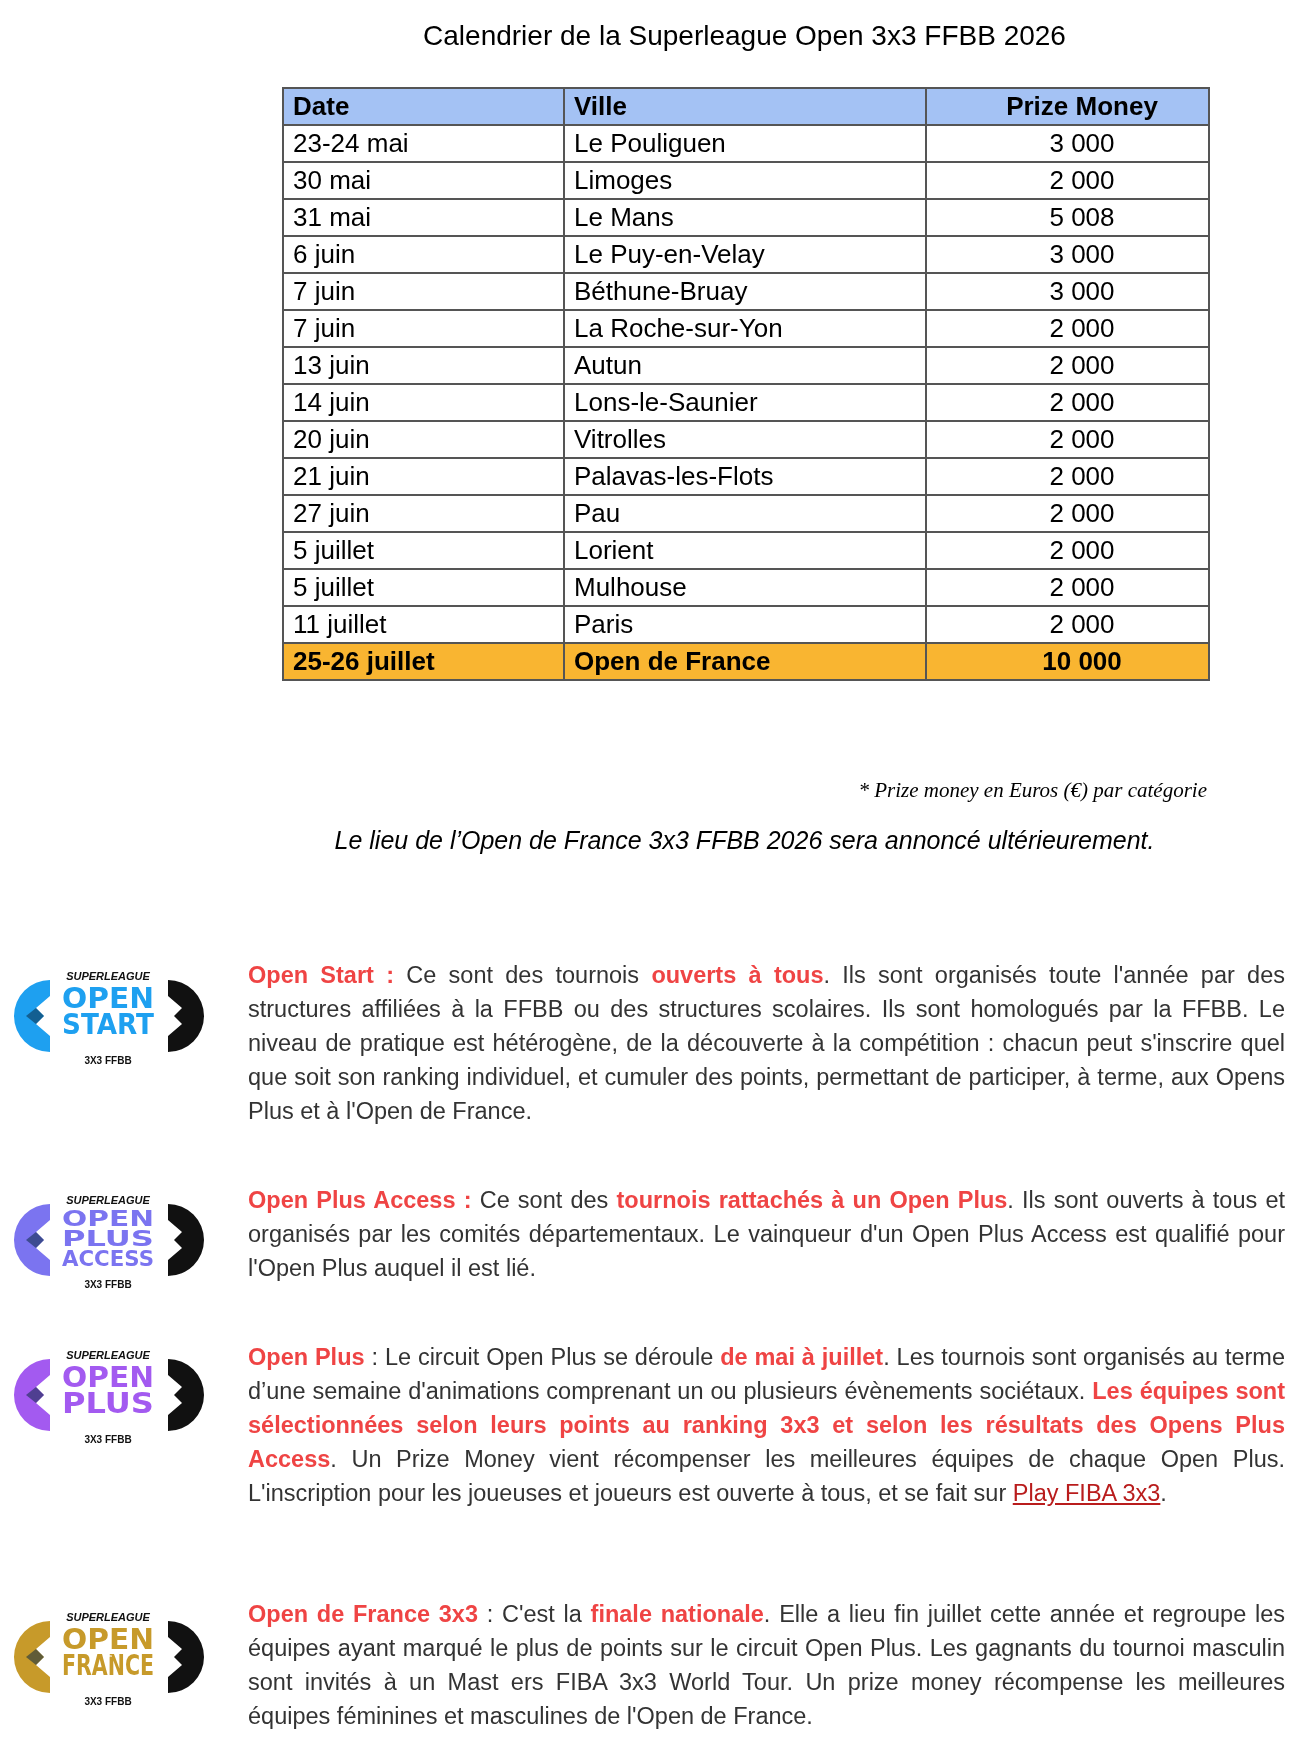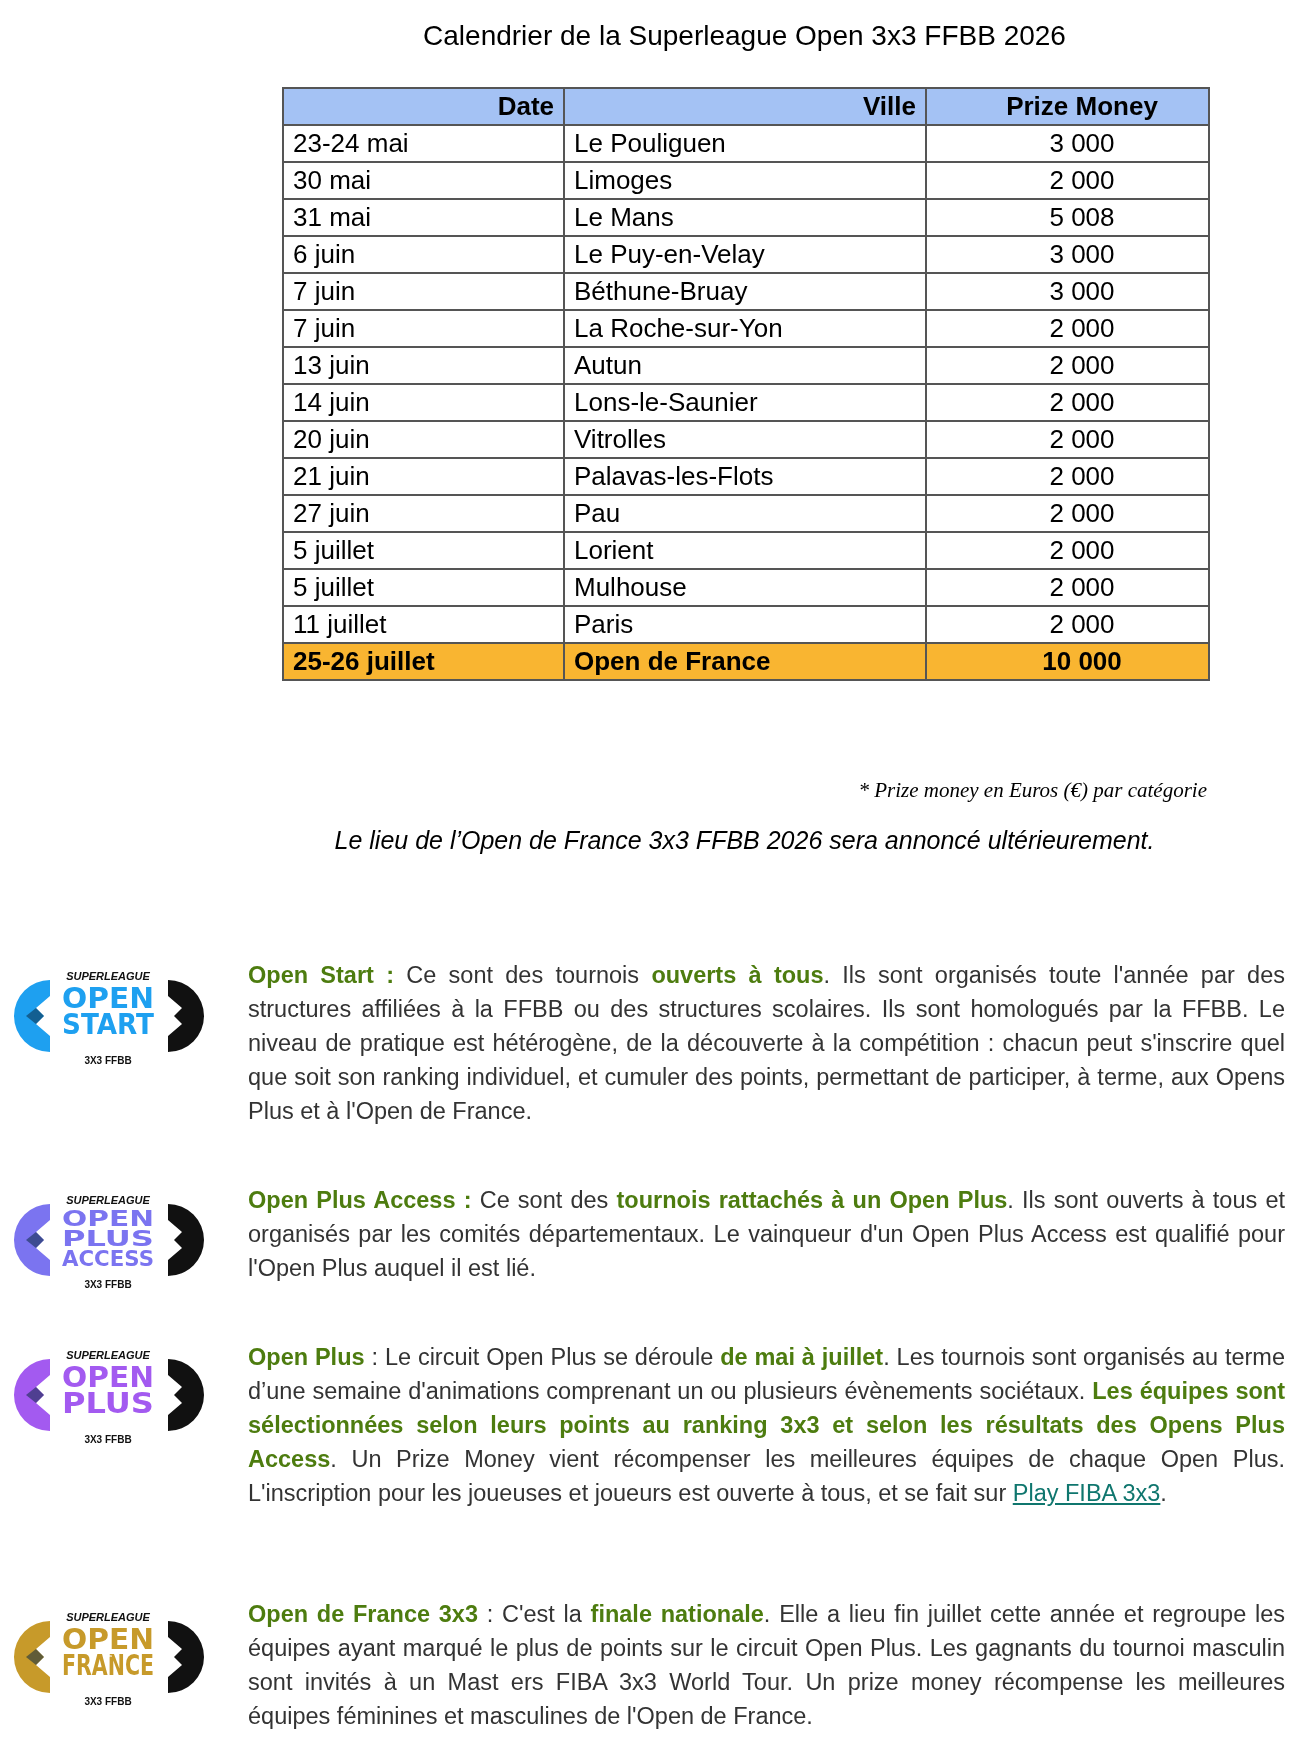--- a/index.html
+++ b/index.html
@@ -17,43 +17,43 @@
     border-collapse: collapse; table-layout: fixed;
   }
   table.cal col.c1 { width: 281px; }
   table.cal col.c2 { width: 362px; }
   table.cal col.c3 { width: 283px; }
   table.cal th, table.cal td {
     border: 2px solid #555; height: 35px; padding: 0 9px;
     font-size: 26px; line-height: 35px; color: #000; white-space: nowrap;
     overflow: hidden;
   }
-  table.cal th { background: #a4c2f4; font-weight: bold; text-align: right; }
+  table.cal th { background: #a4c2f4; font-weight: bold; text-align: left; }
   table.cal th.money, table.cal td.money { text-align: center; padding-left: 29px; padding-right: 0; }
   table.cal tr.highlight td { background: #f9b531; font-weight: bold; }
   .footnote {
     position: absolute; right: 93px; top: 778px;
     font-style: italic; font-size: 21px; color: #000; font-family: Liberation Serif, serif;
   }
   .venue-note {
     position: absolute; left: 282px; width: 925px; top: 826px; text-align: center;
     font-style: italic; font-size: 25px; color: #000;
   }
   .section { position: absolute; left: 0; width: 1300px; }
   .logo {
     position: absolute; left: 8px; width: 196px; height: 100px;
   }
   .logo svg { width: 196px; height: 100px; display: block; }
   .desc {
     position: absolute; left: 248px; width: 1037px;
     font-size: 23.5px; line-height: 34px; color: #333;
     text-align: justify;
   }
-  .desc b { color: #4d7c0f; }
-  .desc a { color: #0f766e; text-decoration: underline; }
+  .desc b { color: #ef4444; }
+  .desc a { color: #b91c1c; text-decoration: underline; }
 </style>
 </head>
 <body>
 
 <div class="title">Calendrier de la Superleague Open 3x3 FFBB 2026</div>
 
 <table class="cal">
   <colgroup>
       <col class="c1">
       <col class="c2">

